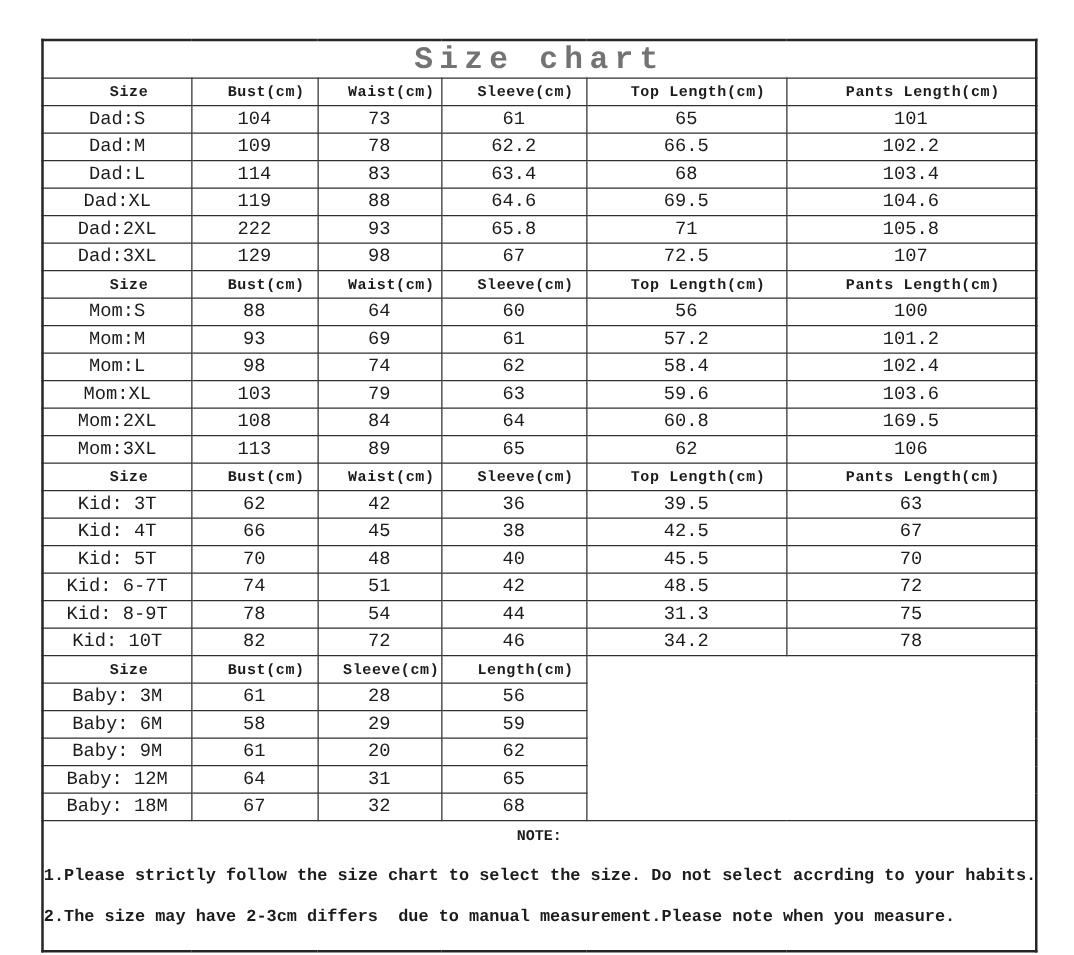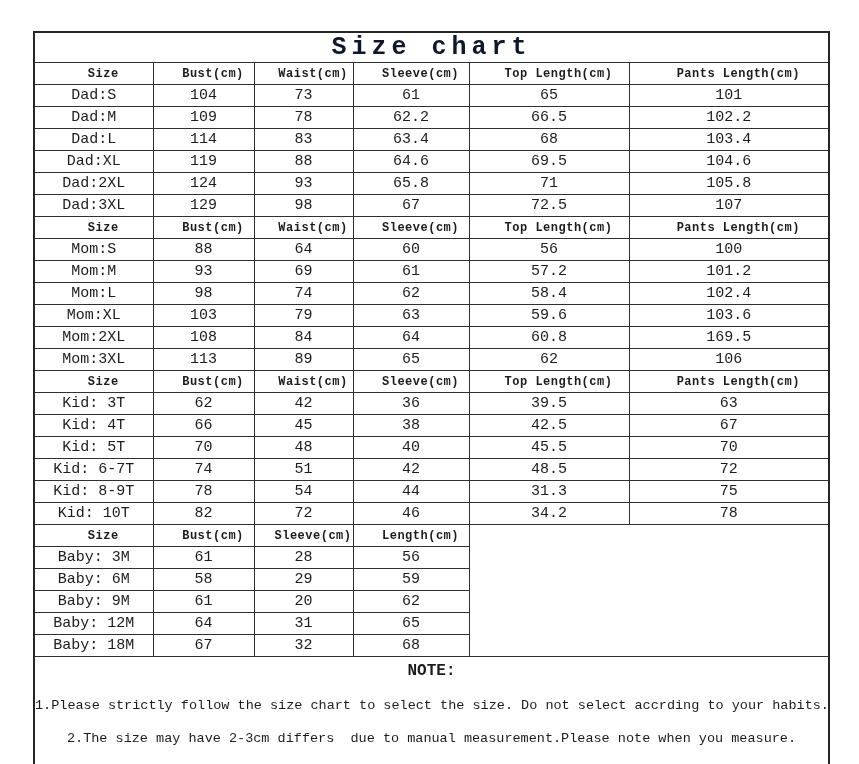--- a/index.html
+++ b/index.html
@@ -51,49 +51,49 @@
   td.empty-region {
     background: #ffffff;
   }
   tr.note-row td {
     height: 68px;
     font-weight: bold;
     vertical-align: top;
     padding-top: 3px;
   }
   .note-heading {
-    font-size: 16px;
+    font-size: 12px;
     font-weight: bold;
     text-align: center;
     margin: 2px 0 3px 0;
   }
   .note-line {
     font-size: 13.5px;
-    font-weight: normal;
-    text-align: center;
+    font-weight: bold;
+    text-align: left;
     margin: 18px 0;
     white-space: pre;
   }
 </style>
 </head>
 <body>
 
 <div class="page">
   <table class="size-chart">
     <colgroup>
       <col style="width:119px">
       <col style="width:101px">
       <col style="width:99px">
       <col style="width:116px">
       <col style="width:160px">
       <col style="width:200px">
     </colgroup>
     <tbody id="chart-body">
       <tr class="title-row">
-        <td colspan="6" style="color: #0f172a;">Size chart</td>
+        <td colspan="6" style="color: #737373;">Size chart</td>
       </tr>
 
       <tr class="header-row">
           <th>Size</th>
           <th>Bust(cm)</th>
           <th>Waist(cm)</th>
           <th>Sleeve(cm)</th>
           <th>Top Length(cm)</th>
           <th>Pants Length(cm)</th>
         </tr>
@@ -124,21 +124,21 @@
         <tr class="data-row">
           <td>Dad:XL</td>
           <td>119</td>
           <td>88</td>
           <td>64.6</td>
           <td>69.5</td>
           <td>104.6</td>
         </tr>
         <tr class="data-row">
           <td>Dad:2XL</td>
-          <td>124</td>
+          <td>222</td>
           <td>93</td>
           <td>65.8</td>
           <td>71</td>
           <td>105.8</td>
         </tr>
         <tr class="data-row">
           <td>Dad:3XL</td>
           <td>129</td>
           <td>98</td>
           <td>67</td>

